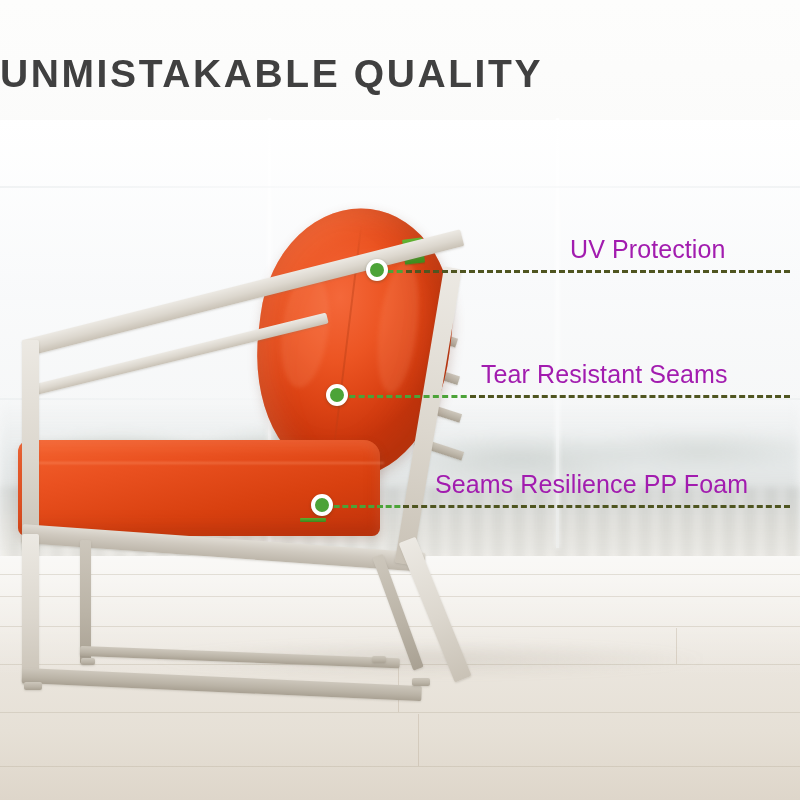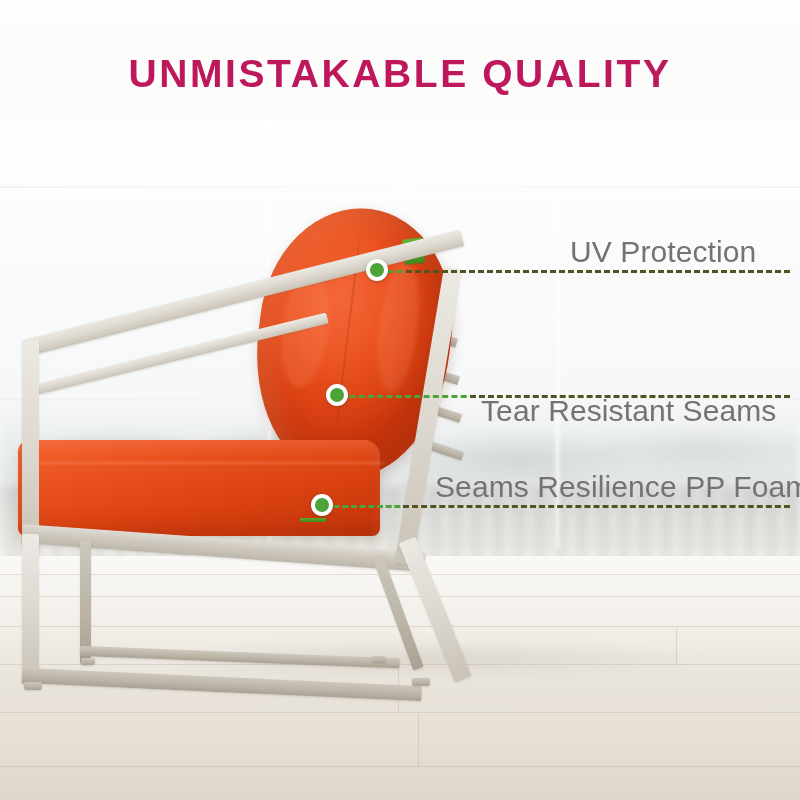--- a/index.html
+++ b/index.html
@@ -194,35 +194,34 @@
     position: absolute;
     width: 22px; height: 22px;
     border-radius: 50%;
     background: #4ca338;
     border: 4px solid #ffffff;
     box-sizing: border-box;
     box-shadow: 0 1px 3px rgba(40,60,30,0.35);
   }
   .label {
     position: absolute;
-    color: #737373;
-    font-size: 30px;
+    color: #a21caf;
+    font-size: 25px;
     font-weight: 400;
     letter-spacing: 0.1px;
     white-space: nowrap;
     font-family: "Liberation Sans", sans-serif;
   }
 
   
   .title {
     position: absolute;
     left: 0; top: 52px;
     width: 800px;
-    text-align: center;
-    color: #be185d;
+    color: #404040;
     font-size: 39px;
     font-weight: bold;
     letter-spacing: 2.6px;
     font-family: "Liberation Sans", sans-serif;
   }
 
   
   .watermark {
     position: absolute;
     right: 24px; bottom: 28px;
@@ -317,21 +316,21 @@
     <div class="dash-green" style="left:378px;top:270px;width:34px;"></div>
     <div class="dash" style="left:406px;top:270px;width:384px;"></div>
     <div class="dot" style="left:366px;top:259px;"></div>
     <div class="label" style="left:570px;top:235px;">UV Protection</div>
   </div>
 
   <div class="callout">
     <div class="dash-green" style="left:340px;top:395px;width:136px;"></div>
     <div class="dash" style="left:470px;top:395px;width:320px;"></div>
     <div class="dot" style="left:326px;top:384px;"></div>
-    <div class="label" style="left:481px;top:360px;margin-top:34px;">Tear Resistant Seams</div>
+    <div class="label" style="left:481px;top:360px;">Tear Resistant Seams</div>
   </div>
 
   <div class="callout">
     <div class="dash-green" style="left:325px;top:505px;width:84px;"></div>
     <div class="dash" style="left:403px;top:505px;width:387px;"></div>
     <div class="dot" style="left:311px;top:494px;"></div>
     <div class="label" style="left:435px;top:470px;">Seams Resilience PP Foam</div>
   </div>
 
 

